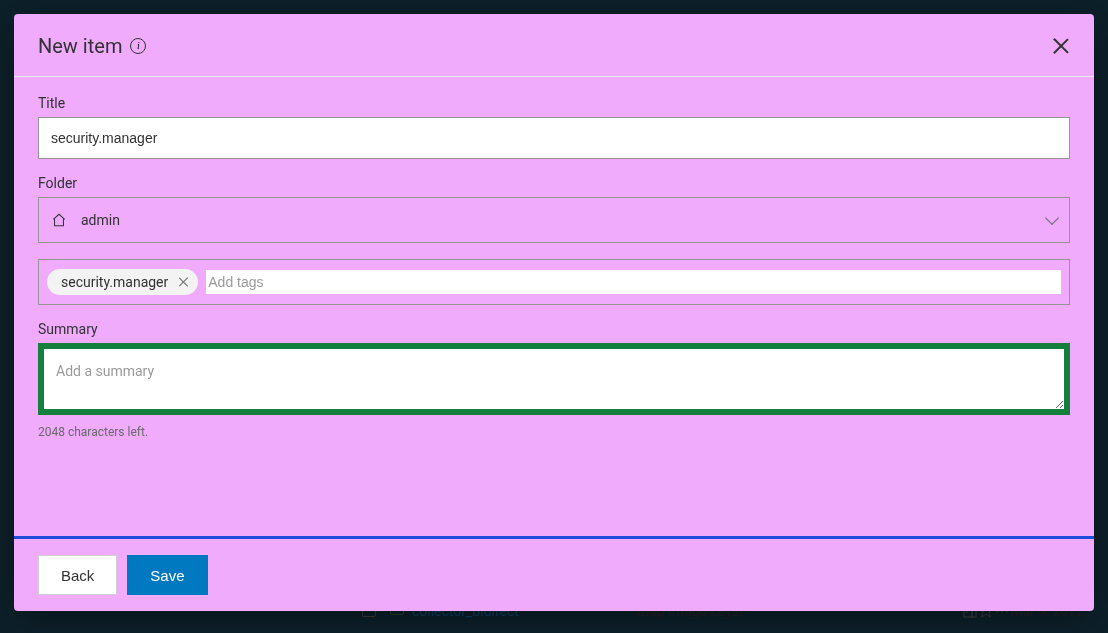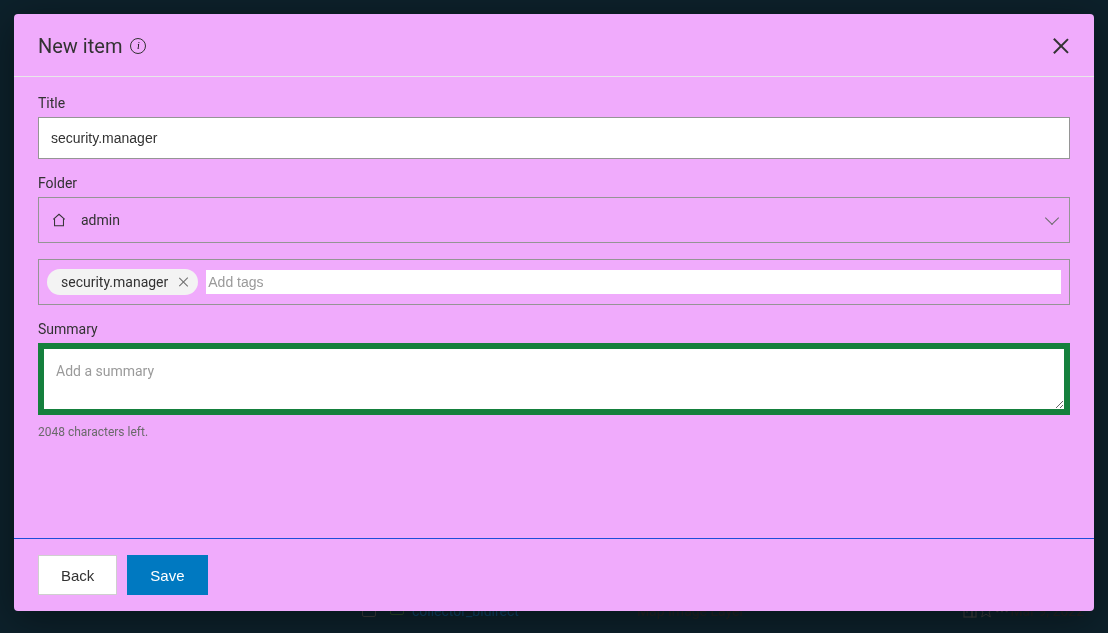--- a/index.html
+++ b/index.html
@@ -179,21 +179,21 @@
     outline: none;
   }
   .textarea::placeholder { color:#9a9a9a; }
   .helper {
     font-size: 12px;
     color:#6a6a6a;
     margin-top: 6px;
   }
 
   .modal-footer {
-    border-top: 1px solid #1d4ed8;
+    border-top: 3px solid #1d4ed8;
     padding: 16px 24px;
     display: flex;
     align-items: center;
   }
   .btn {
     height: 40px;
     padding: 0 22px;
     font-size: 15px;
     border-radius: 0;
     cursor: pointer;

